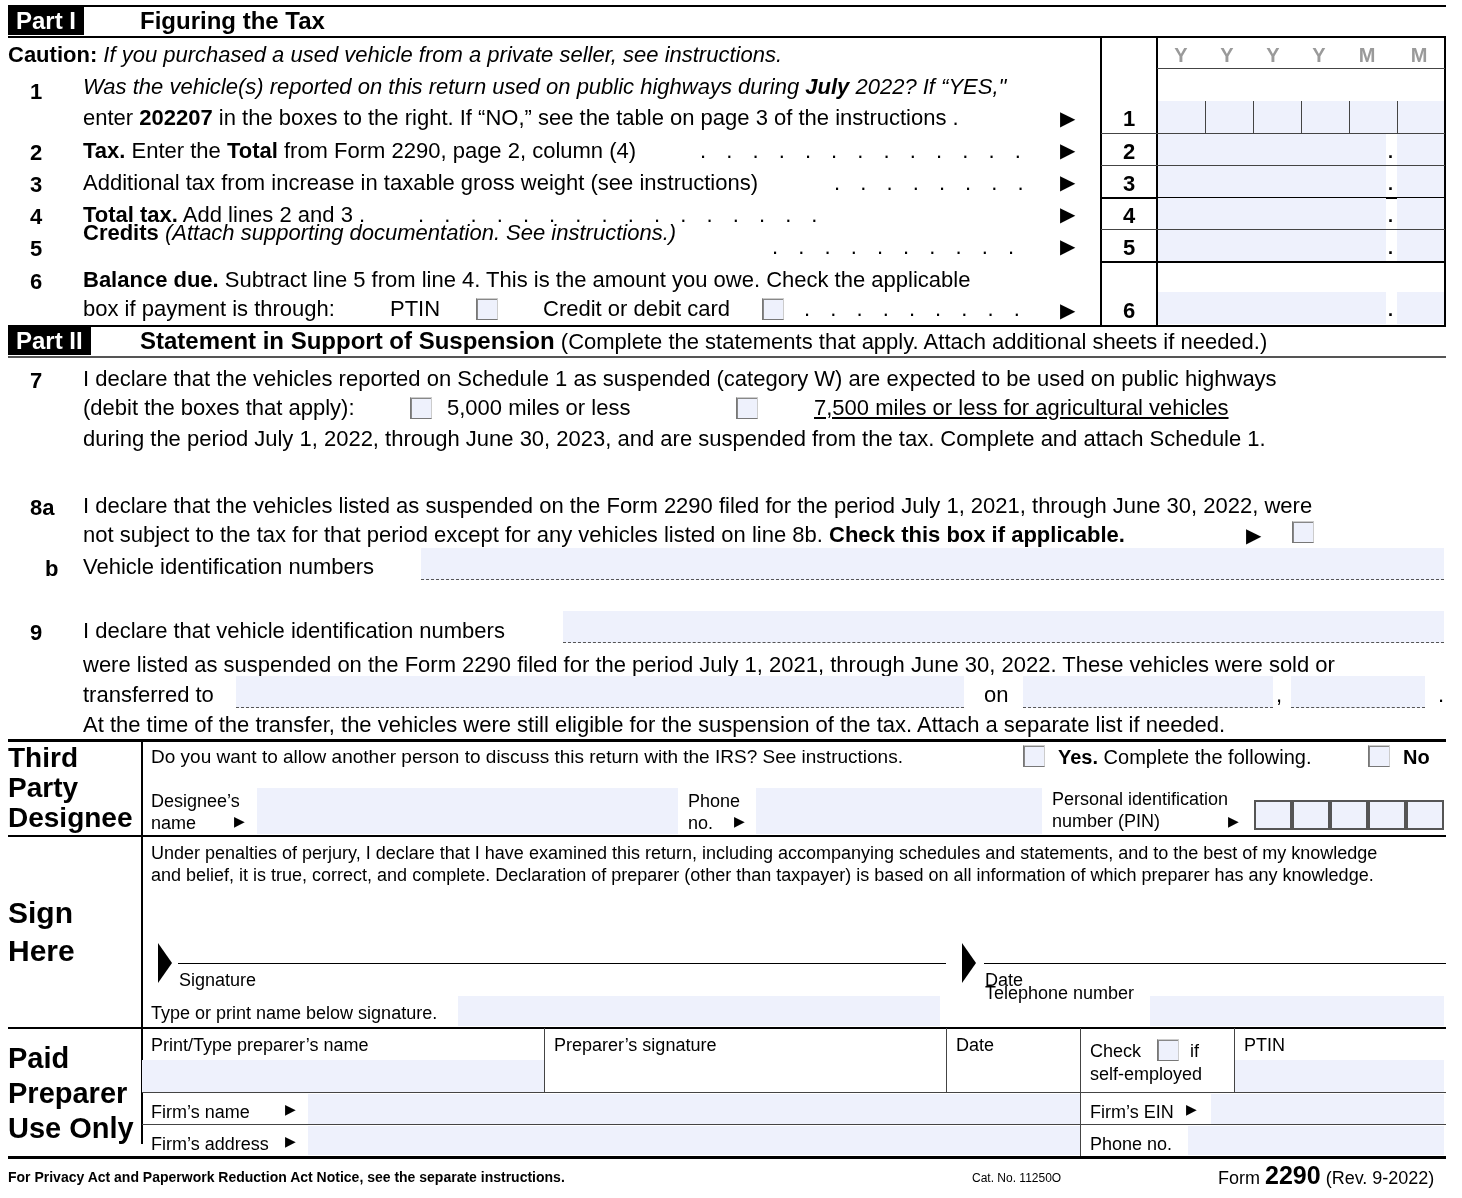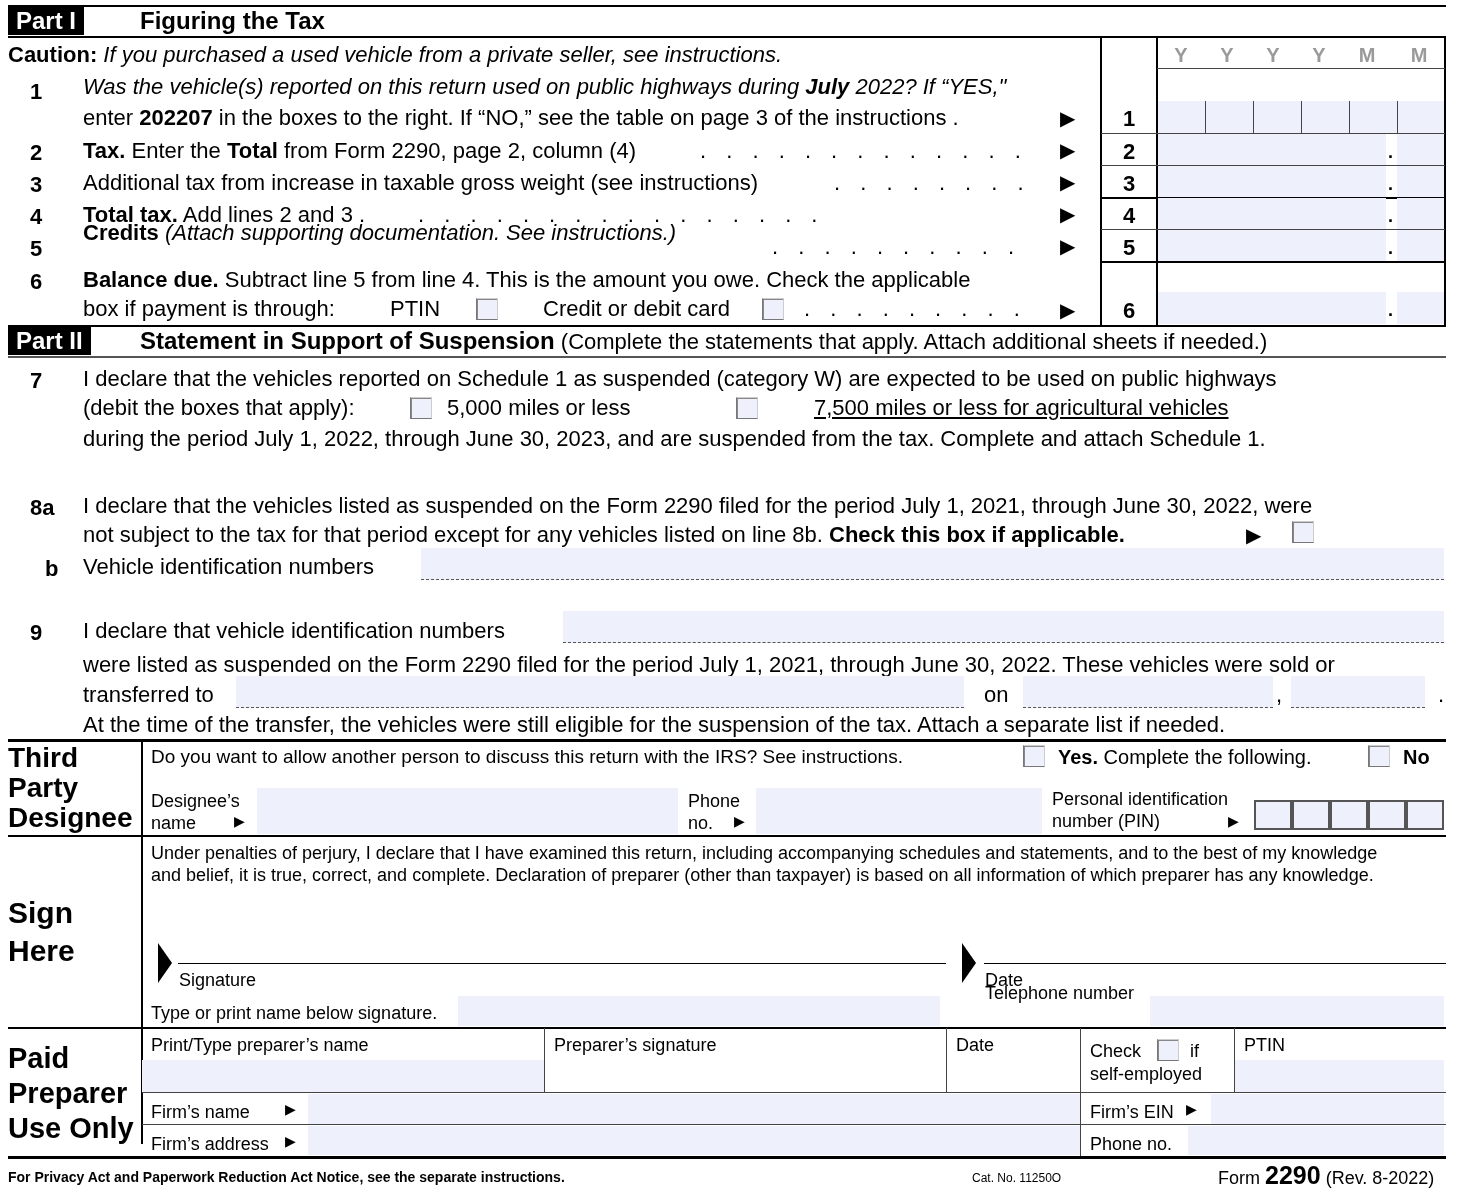--- a/index.html
+++ b/index.html
@@ -261,13 +261,13 @@
 <div class="txt small" style="left:151px; top:1133px;">Firm’s address</div>
 <div class="arrow" style="left:285px; top:1133px; font-size:14px;">▶</div>
 <div class="abs fill" style="left:308px; top:1126px; width:772px; height:29px;"></div>
 <div class="txt small" style="left:1090px; top:1133px;">Phone no.</div>
 <div class="abs fill" style="left:1188px; top:1126px; width:256px; height:29px;"></div>
 
 <div class="hline" style="left:8px; top:1156px; width:1438px; border-top-width:3px;"></div>
 
 <div class="txt b" style="left:8px; top:1164px; font-size:14px;">For Privacy Act and Paperwork Reduction Act Notice, see the separate instructions.</div>
 <div class="txt" style="left:972px; top:1165px; font-size:12px;">Cat. No. 11250O</div>
-<div class="txt" style="left:1218px; top:1162px; font-size:18px;"><span>Form</span> <b style="font-size:25px;">2290</b> <span>(Rev. 8-2022)</span></div>
+<div class="txt" style="left:1218px; top:1162px; font-size:18px;"><span>Form</span> <b style="font-size:25px;">2290</b> <span>(Rev. 9-2022)</span></div>
 
 </body></html>

